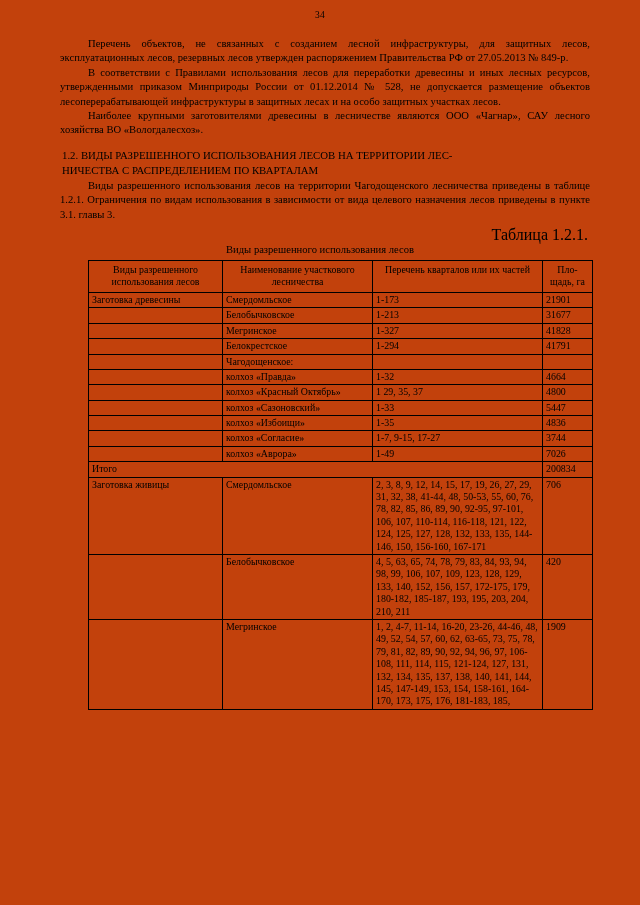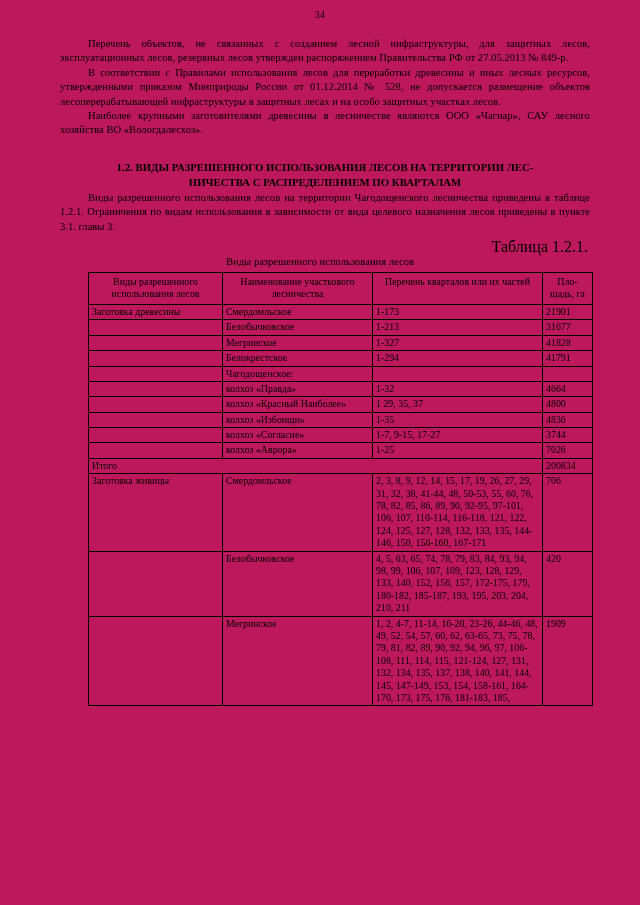--- a/index.html
+++ b/index.html
@@ -11,21 +11,21 @@
     width: 640px;
     height: 905px;
     font-family: "Liberation Serif", "DejaVu Serif", serif;
     color: #000000;
     overflow: hidden;
   }
   .page {
     position: relative;
     width: 640px;
     height: 905px;
-    background: #be185d;
+    background: #c2410c;
     box-sizing: border-box;
     padding: 0;
   }
   .page-number {
     text-align: center;
     font-size: 9.5px;
     line-height: 12px;
     padding-top: 9px;
     letter-spacing: 0.2px;
   }
@@ -39,23 +39,22 @@
     text-align: justify;
     text-indent: 28px;
     hyphens: manual;
   }
   p.first {
     margin-top: 16px;
   }
   h2.section-heading {
     font-size: 10.8px;
     line-height: 15.5px;
-    font-weight: bold;
-    text-align: center;
-    margin: 22px 0 0 0;
+    font-weight: normal;
+    margin: 10px 0 0 0;
     padding: 0 2px;
   }
   p.after-heading {
   }
   .table-caption-right {
     text-align: right;
     font-size: 16px;
     line-height: 14px;
     margin-top: 6px;
     padding-right: 2px;
@@ -190,40 +189,46 @@
           <td class="area"></td>
         </tr>
         <tr>
           <td></td>
           <td>колхоз «Правда»</td>
           <td class="quarters">1-32</td>
           <td class="area">4664</td>
         </tr>
         <tr>
           <td></td>
-          <td>колхоз «Красный Наиболее»</td>
+          <td>колхоз «Красный Октябрь»</td>
           <td class="quarters">1 29, 35, 37</td>
           <td class="area">4800</td>
+        </tr>
+        <tr>
+          <td></td>
+          <td>колхоз «Сазоновский»</td>
+          <td class="quarters">1-33</td>
+          <td class="area">5447</td>
         </tr>
         <tr>
           <td></td>
           <td>колхоз «Избоищи»</td>
           <td class="quarters">1-35</td>
           <td class="area">4836</td>
         </tr>
         <tr>
           <td></td>
           <td>колхоз «Согласие»</td>
           <td class="quarters">1-7, 9-15, 17-27</td>
           <td class="area">3744</td>
         </tr>
         <tr>
           <td></td>
           <td>колхоз «Аврора»</td>
-          <td class="quarters">1-25</td>
+          <td class="quarters">1-49</td>
           <td class="area">7026</td>
         </tr>
 
         <tr>
           <td class="total-label" colspan="3">Итого</td>
           <td class="total-value">200834</td>
         </tr>
 
         <tr>
           <td class="indent-cell">Заготовка живицы</td>

